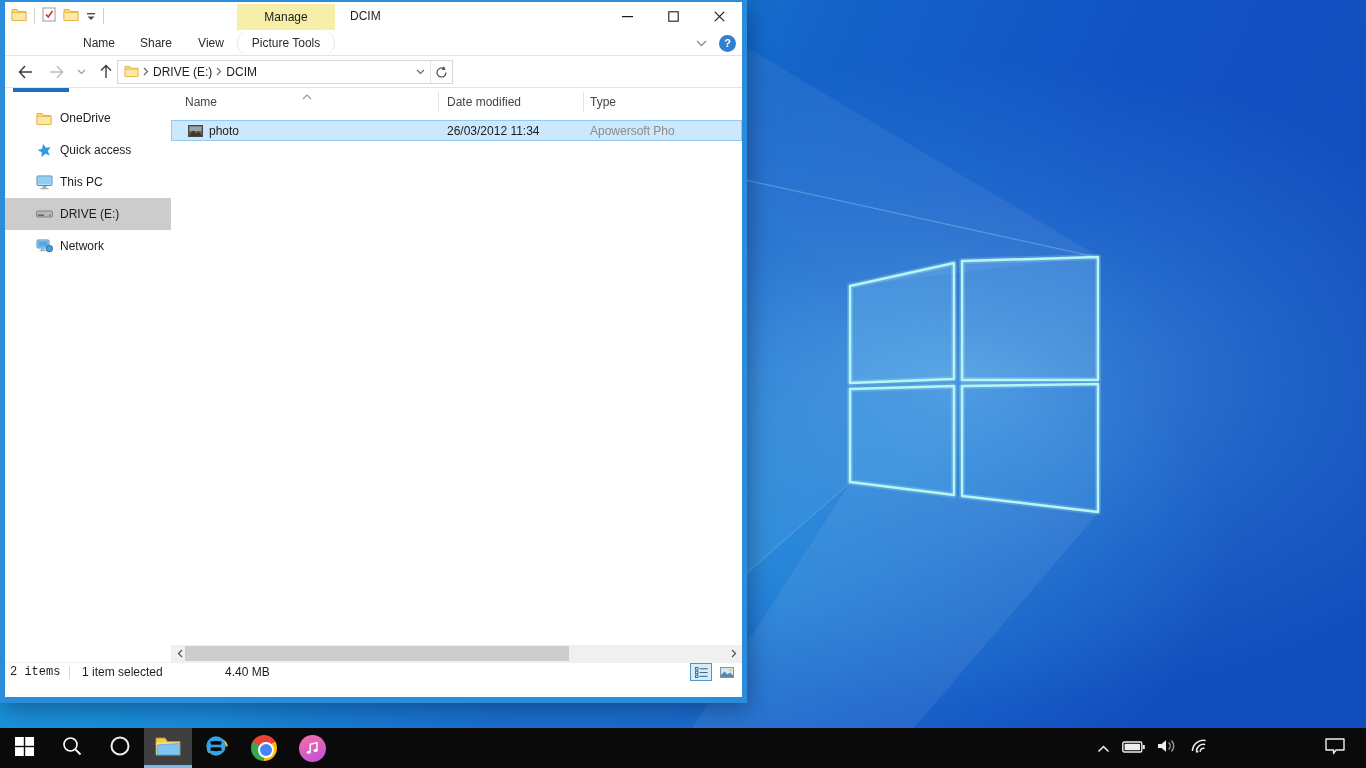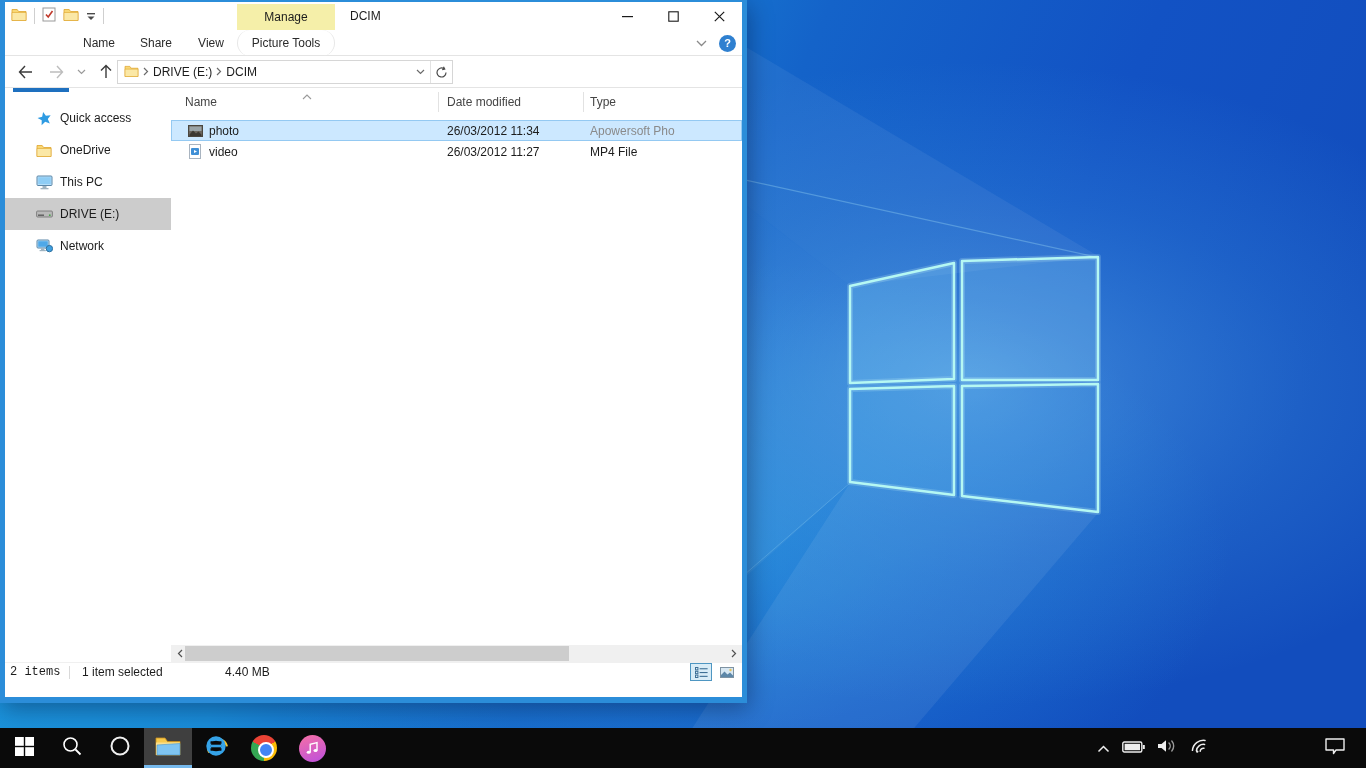--- a/index.html
+++ b/index.html
@@ -265,34 +265,34 @@
               <path d="M11 6.5 A4.5 4.5 0 1 1 8.8 2.6 M8.5 0.8 l1.2 2.2 -2.5 0.6" fill="none" stroke="#4a4a4a" stroke-width="1.2"></path>
             </svg>
         </div>
       </div>
     </div>
 
     <div class="main">
       <div class="sidebar">
         <div class="side-item">
           <span class="ico">
-            <svg width="15" height="15" viewBox="0 0 15 15">
-                <path d="M7.5 0.8 L9.4 5.2 L14.2 5.6 L10.6 8.7 L11.7 13.4 L7.5 10.9 L3.3 13.4 L4.4 8.7 L0.8 5.6 L5.6 5.2 Z" fill="#2e9be2" transform="rotate(-12 7.5 7.5)"></path>
-              </svg>
-          </span>
-          <span>Quick access</span>
-        </div>
-        <div class="side-item">
-          <span class="ico">
             <svg width="16" height="13" viewBox="0 0 16 13">
                 <path d="M1 1.5h5.2l1.4 2H15v9H1z" fill="#f8d775" stroke="#dfa42c" stroke-width=".8"></path>
                 <path d="M1 4.5h14v8H1z" fill="#fbe8a6" stroke="#dfa42c" stroke-width=".6"></path>
               </svg>
           </span>
           <span>OneDrive</span>
+        </div>
+        <div class="side-item">
+          <span class="ico">
+            <svg width="15" height="15" viewBox="0 0 15 15">
+                <path d="M7.5 0.8 L9.4 5.2 L14.2 5.6 L10.6 8.7 L11.7 13.4 L7.5 10.9 L3.3 13.4 L4.4 8.7 L0.8 5.6 L5.6 5.2 Z" fill="#2e9be2" transform="rotate(-12 7.5 7.5)"></path>
+              </svg>
+          </span>
+          <span>Quick access</span>
         </div>
         <div class="side-item">
           <span class="ico">
             <svg width="17" height="15" viewBox="0 0 17 15">
                 <rect x="1" y="1" width="15" height="9.5" rx="1" fill="#bfe3fb" stroke="#5b87a8" stroke-width="1"></rect>
                 <rect x="2.2" y="2.2" width="12.6" height="7" fill="#8ecdf5"></rect>
                 <rect x="6.5" y="11" width="4" height="2" fill="#9fb3c0"></rect>
                 <rect x="4.5" y="13" width="8" height="1.3" fill="#9fb3c0"></rect>
               </svg>
           </span>
@@ -340,32 +340,20 @@
             <span class="ficon">
               <svg width="15" height="12" viewBox="0 0 15 12">
                   <rect x="0.5" y="0.5" width="14" height="11" fill="#6b655d" stroke="#4a463f"></rect>
                   <rect x="1.5" y="1.5" width="12" height="4.5" fill="#9aa4a8"></rect>
                   <path d="M1.5 9.5 L5 5.5 L8 8.5 L10.5 6.5 L13.5 9.8 V11 H1.5 Z" fill="#3c3832"></path>
                 </svg>
             </span>
             <span class="fname">photo</span>
             <span class="fdate">26/03/2012 11:34</span>
             <span class="ftype muted">Apowersoft Pho</span>
-          </div>
-          <div class="frow">
-            <span class="ficon">
-              <svg width="12" height="15" viewBox="0 0 12 15">
-                  <rect x="0.5" y="0.5" width="11" height="14" fill="#fff" stroke="#a9b4c0"></rect>
-                  <rect x="2" y="4" width="8" height="7" rx="1" fill="#3f8fd6"></rect>
-                  <path d="M5 6 L8 7.5 L5 9 Z" fill="#fff"></path>
-                </svg>
-            </span>
-            <span class="fname">video</span>
-            <span class="fdate">26/03/2012 11:27</span>
-            <span class="ftype">MP4 File</span>
           </div>
         </div>
         <div class="hscroll">
           <span class="hs-arrow" style="left:0">
             <svg width="6" height="9" viewBox="0 0 6 9">
                 <path d="M5 1 L1.5 4.5 L5 8" fill="none" stroke="#505050" stroke-width="1.2"></path>
               </svg>
           </span>
           <span class="hs-thumb"></span>
           <span class="hs-arrow" style="right:0">

